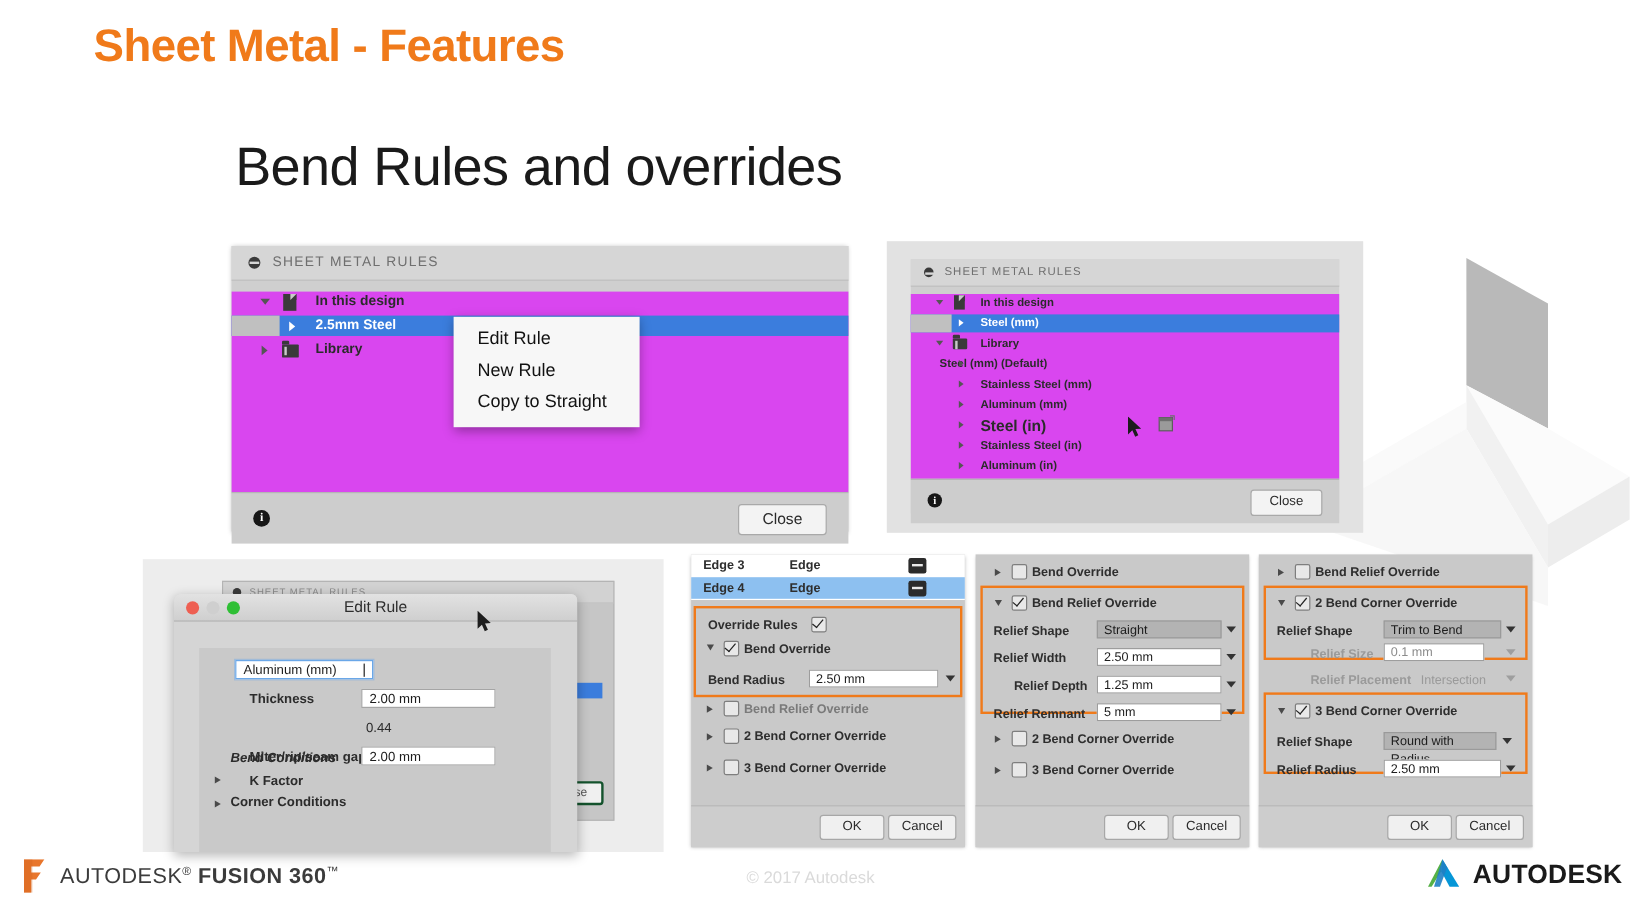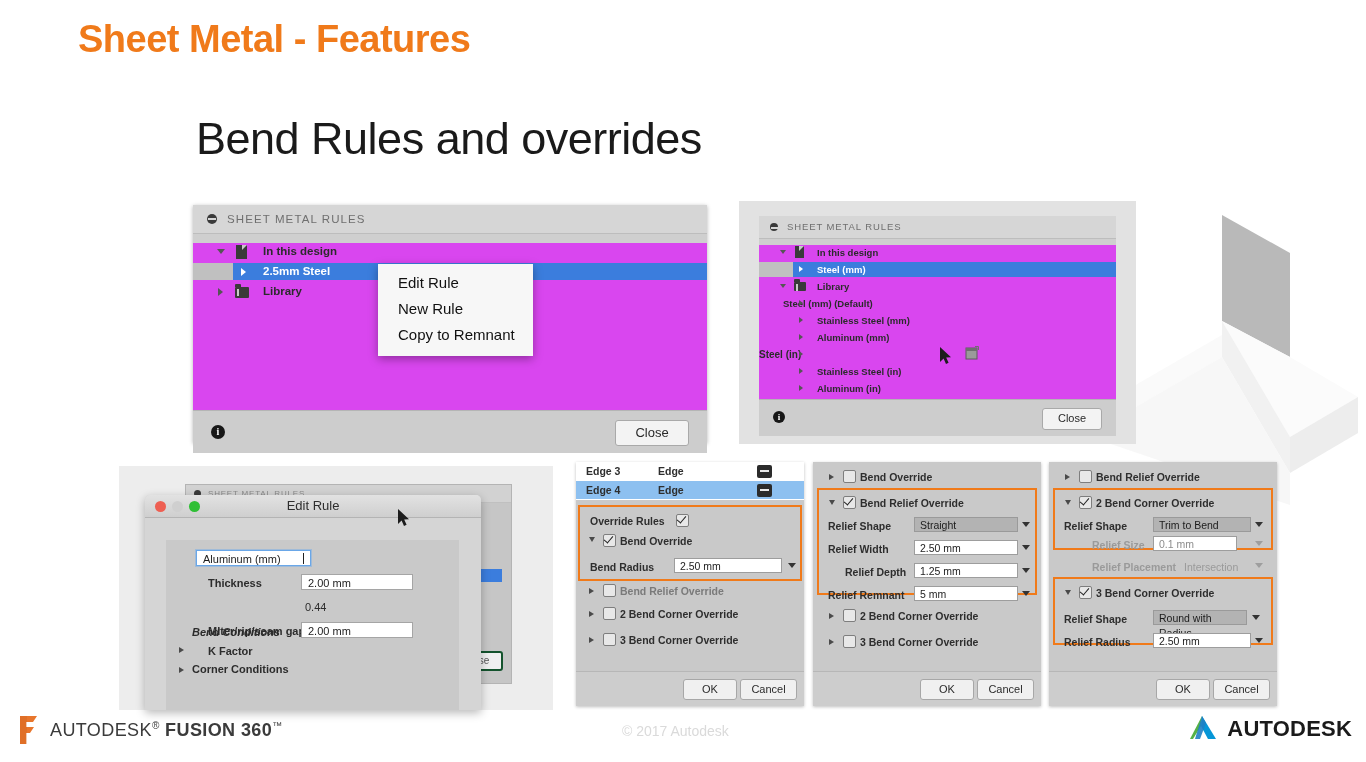--- a/index.html
+++ b/index.html
@@ -173,21 +173,21 @@
   </div>
   <div class="dlg-foot" style="height:42px;">
     <span class="info-icon" style="left:18px;top:14px;">i</span>
     <div class="btn" style="right:18px;top:9px;width:72px;height:24px;line-height:23px;">Close</div>
   </div>
 </div>
 
 <div id="ctx-menu" style="left:378px;top:264px;width:155px;">
   <div class="mi">Edit Rule</div>
   <div class="mi">New Rule</div>
-  <div class="mi">Copy to Remnant</div>
+  <div class="mi">Copy to Straight</div>
 </div>
 
 <div style="position:absolute;left:739px;top:201px;width:397px;height:243px;background:#e2e2e2;"></div>
 <div class="dlg" id="dlg2" style="left:759px;top:216px;width:357px;height:212px;box-shadow:none;">
   <div class="dlg-title" style="height:22px;line-height:22px;font-size:9.5px;padding-left:28px;letter-spacing:.9px;">
     <span class="dot" style="left:11px;width:8px;height:8px;margin-top:-4px;"></span>
     <span>SHEET METAL RULES</span>
   </div>
   <div class="dlg-body" style="height:154px;">
     <div class="trow" style="font-size:9.5px;height:15px;line-height:15px;margin-top:6px;padding-left:58px;">
@@ -210,21 +210,21 @@
       <span>Steel (mm) (Default)</span>
     </div>
     <div class="trow" style="font-size:9.5px;height:15px;line-height:15px;margin-top:2px;padding-left:58px;">
       <span class="tri tri-r" style="left:40px;top:4px;border-left-width:4px;border-top-width:3px;border-bottom-width:3px;"></span>
       <span>Stainless Steel (mm)</span>
     </div>
     <div class="trow" style="font-size:9.5px;height:15px;line-height:15px;margin-top:2px;padding-left:58px;">
       <span class="tri tri-r" style="left:40px;top:4px;border-left-width:4px;border-top-width:3px;border-bottom-width:3px;"></span>
       <span>Aluminum (mm)</span>
     </div>
-    <div class="trow" style="font-size:10px;height:15px;line-height:15px;margin-top:2px;">
+    <div class="trow" style="font-size:13px;height:15px;line-height:15px;margin-top:2px;padding-left:58px;">
       <span class="tri tri-r" style="left:40px;top:4px;border-left-width:4px;border-top-width:3px;border-bottom-width:3px;"></span>
       <span>Steel (in)</span>
     </div>
     <div class="trow" style="font-size:9.5px;height:15px;line-height:15px;margin-top:2px;padding-left:58px;">
       <span class="tri tri-r" style="left:40px;top:4px;border-left-width:4px;border-top-width:3px;border-bottom-width:3px;"></span>
       <span>Stainless Steel (in)</span>
     </div>
     <div class="trow" style="font-size:9.5px;height:15px;line-height:15px;margin-top:2px;padding-left:58px;">
       <span class="tri tri-r" style="left:40px;top:4px;border-left-width:4px;border-top-width:3px;border-bottom-width:3px;"></span>
       <span>Aluminum (in)</span>

